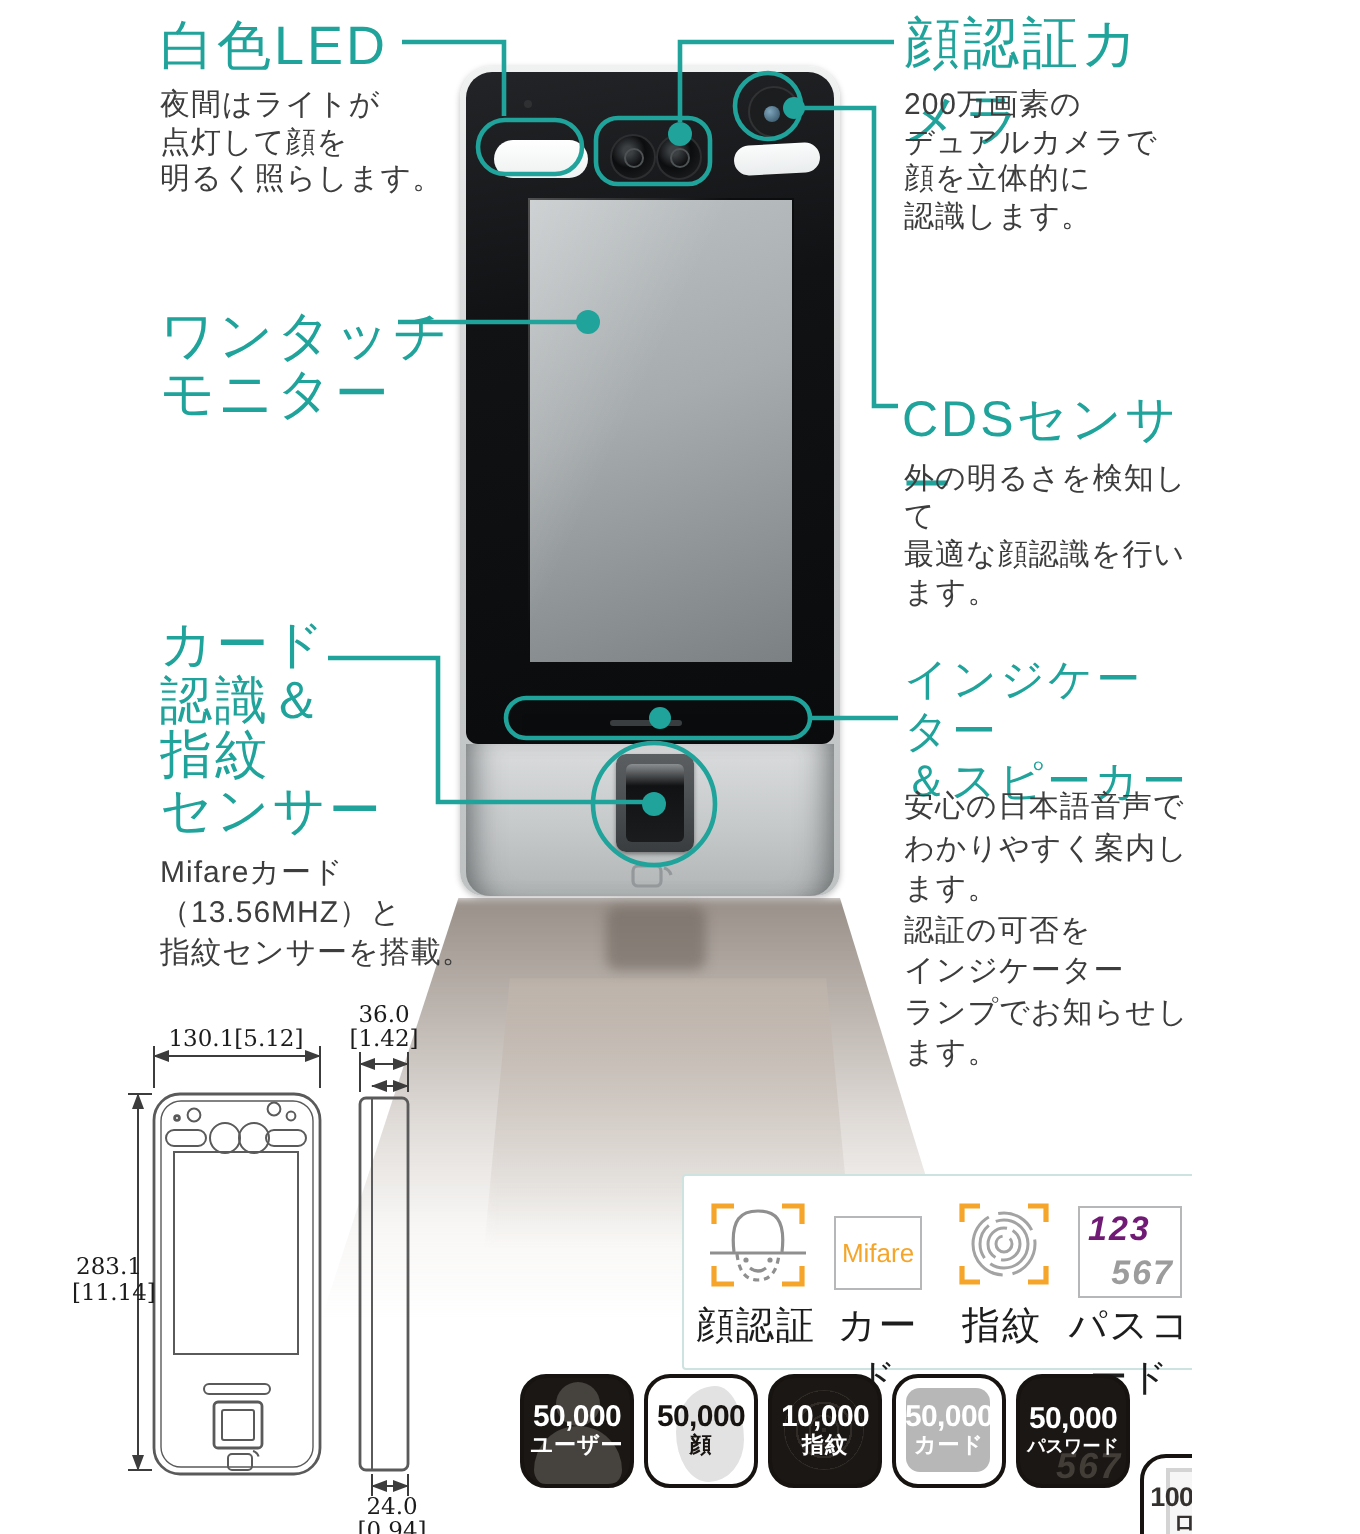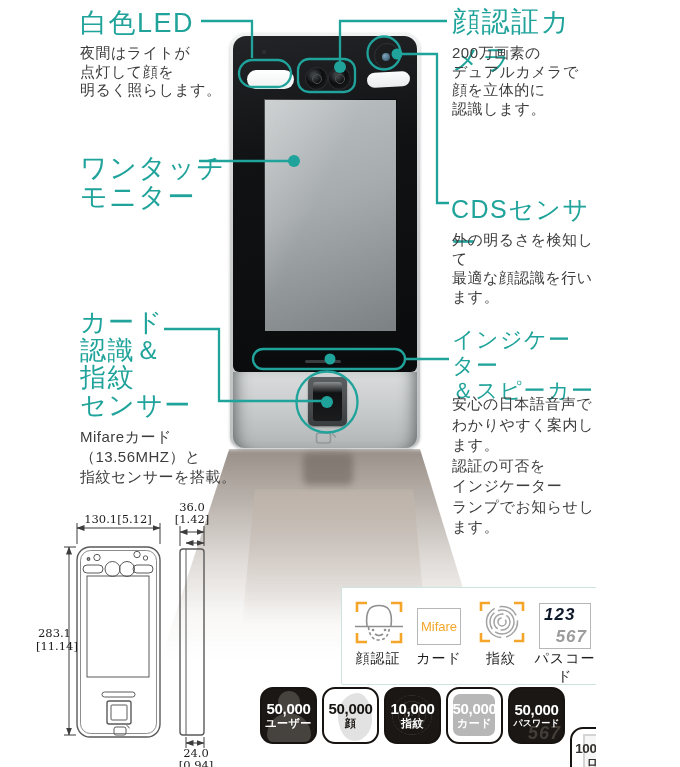--- a/index.html
+++ b/index.html
@@ -73,28 +73,28 @@
   .callouts{left:0;top:0;}
 
   
   .dims{left:10px;top:498px;}
   .dims text{font-family:"DejaVu Serif","Liberation Serif",serif;fill:#1c1c1c;font-size:11.5px;}
 
   
   .feature-box{left:341px;top:587px;width:264px;height:98px;background:#fff;
     border:1.5px solid #cde3e0;border-radius:2px;box-sizing:border-box;}
   .feat-item{position:absolute;top:0;height:96px;text-align:center;}
-  .feat-label{position:absolute;left:0;right:0;top:62px;font-size:14px;font-weight:500;color:#1d1d1d;letter-spacing:1px;}
+  .feat-label{position:absolute;left:0;right:0;top:62px;font-size:19px;font-weight:500;color:#1d1d1d;letter-spacing:1px;}
   .feat-face{left:6px;width:60px;} .feat-card{left:68px;width:58px;}
   .feat-fp{left:130px;width:58px;} .feat-pass{left:190px;width:66px;}
   .mifare-box{position:absolute;left:7px;top:20px;width:44px;height:37px;border:1.5px solid #b5b7b8;
     box-sizing:border-box;display:flex;align-items:center;justify-content:center;text-align:right;}
   .mifare-box span{color:#f5a62a;font-size:13px;}
   .pass-box{position:absolute;left:7px;top:15px;width:52px;height:46px;border:1.5px solid #b5b7b8;box-sizing:border-box;}
-  .pass-box .digits-top{position:absolute;left:4px;top:1px;color:#0f172a;font-size:17px;font-weight:bold;font-style:italic;letter-spacing:1px;}
+  .pass-box .digits-top{position:absolute;left:4px;top:1px;color:#701a75;font-size:17px;font-weight:bold;font-style:italic;letter-spacing:1px;}
   .pass-box .digits-bottom{position:absolute;right:3px;bottom:1px;color:#9c9c9c;font-size:17px;font-weight:bold;font-style:italic;letter-spacing:1px;}
 
   
   .badges{left:260px;top:687px;display:flex;gap:5px;}
   .badge{position:relative;width:57px;height:57px;border-radius:13px;border:2.5px solid #161310;
     box-sizing:border-box;overflow:hidden;display:flex;flex-direction:column;align-items:center;justify-content:center;}
   .badge .val{font-size:15px;font-weight:bold;letter-spacing:-.3px;line-height:1.05;z-index:2;}
   .badge .lbl{font-size:11px;font-weight:bold;line-height:1.15;z-index:2;letter-spacing:.5px;}
   .badge.dark{background:#1b1714;color:#fff;}
   .badge.light{background:#fff;color:#161310;}

